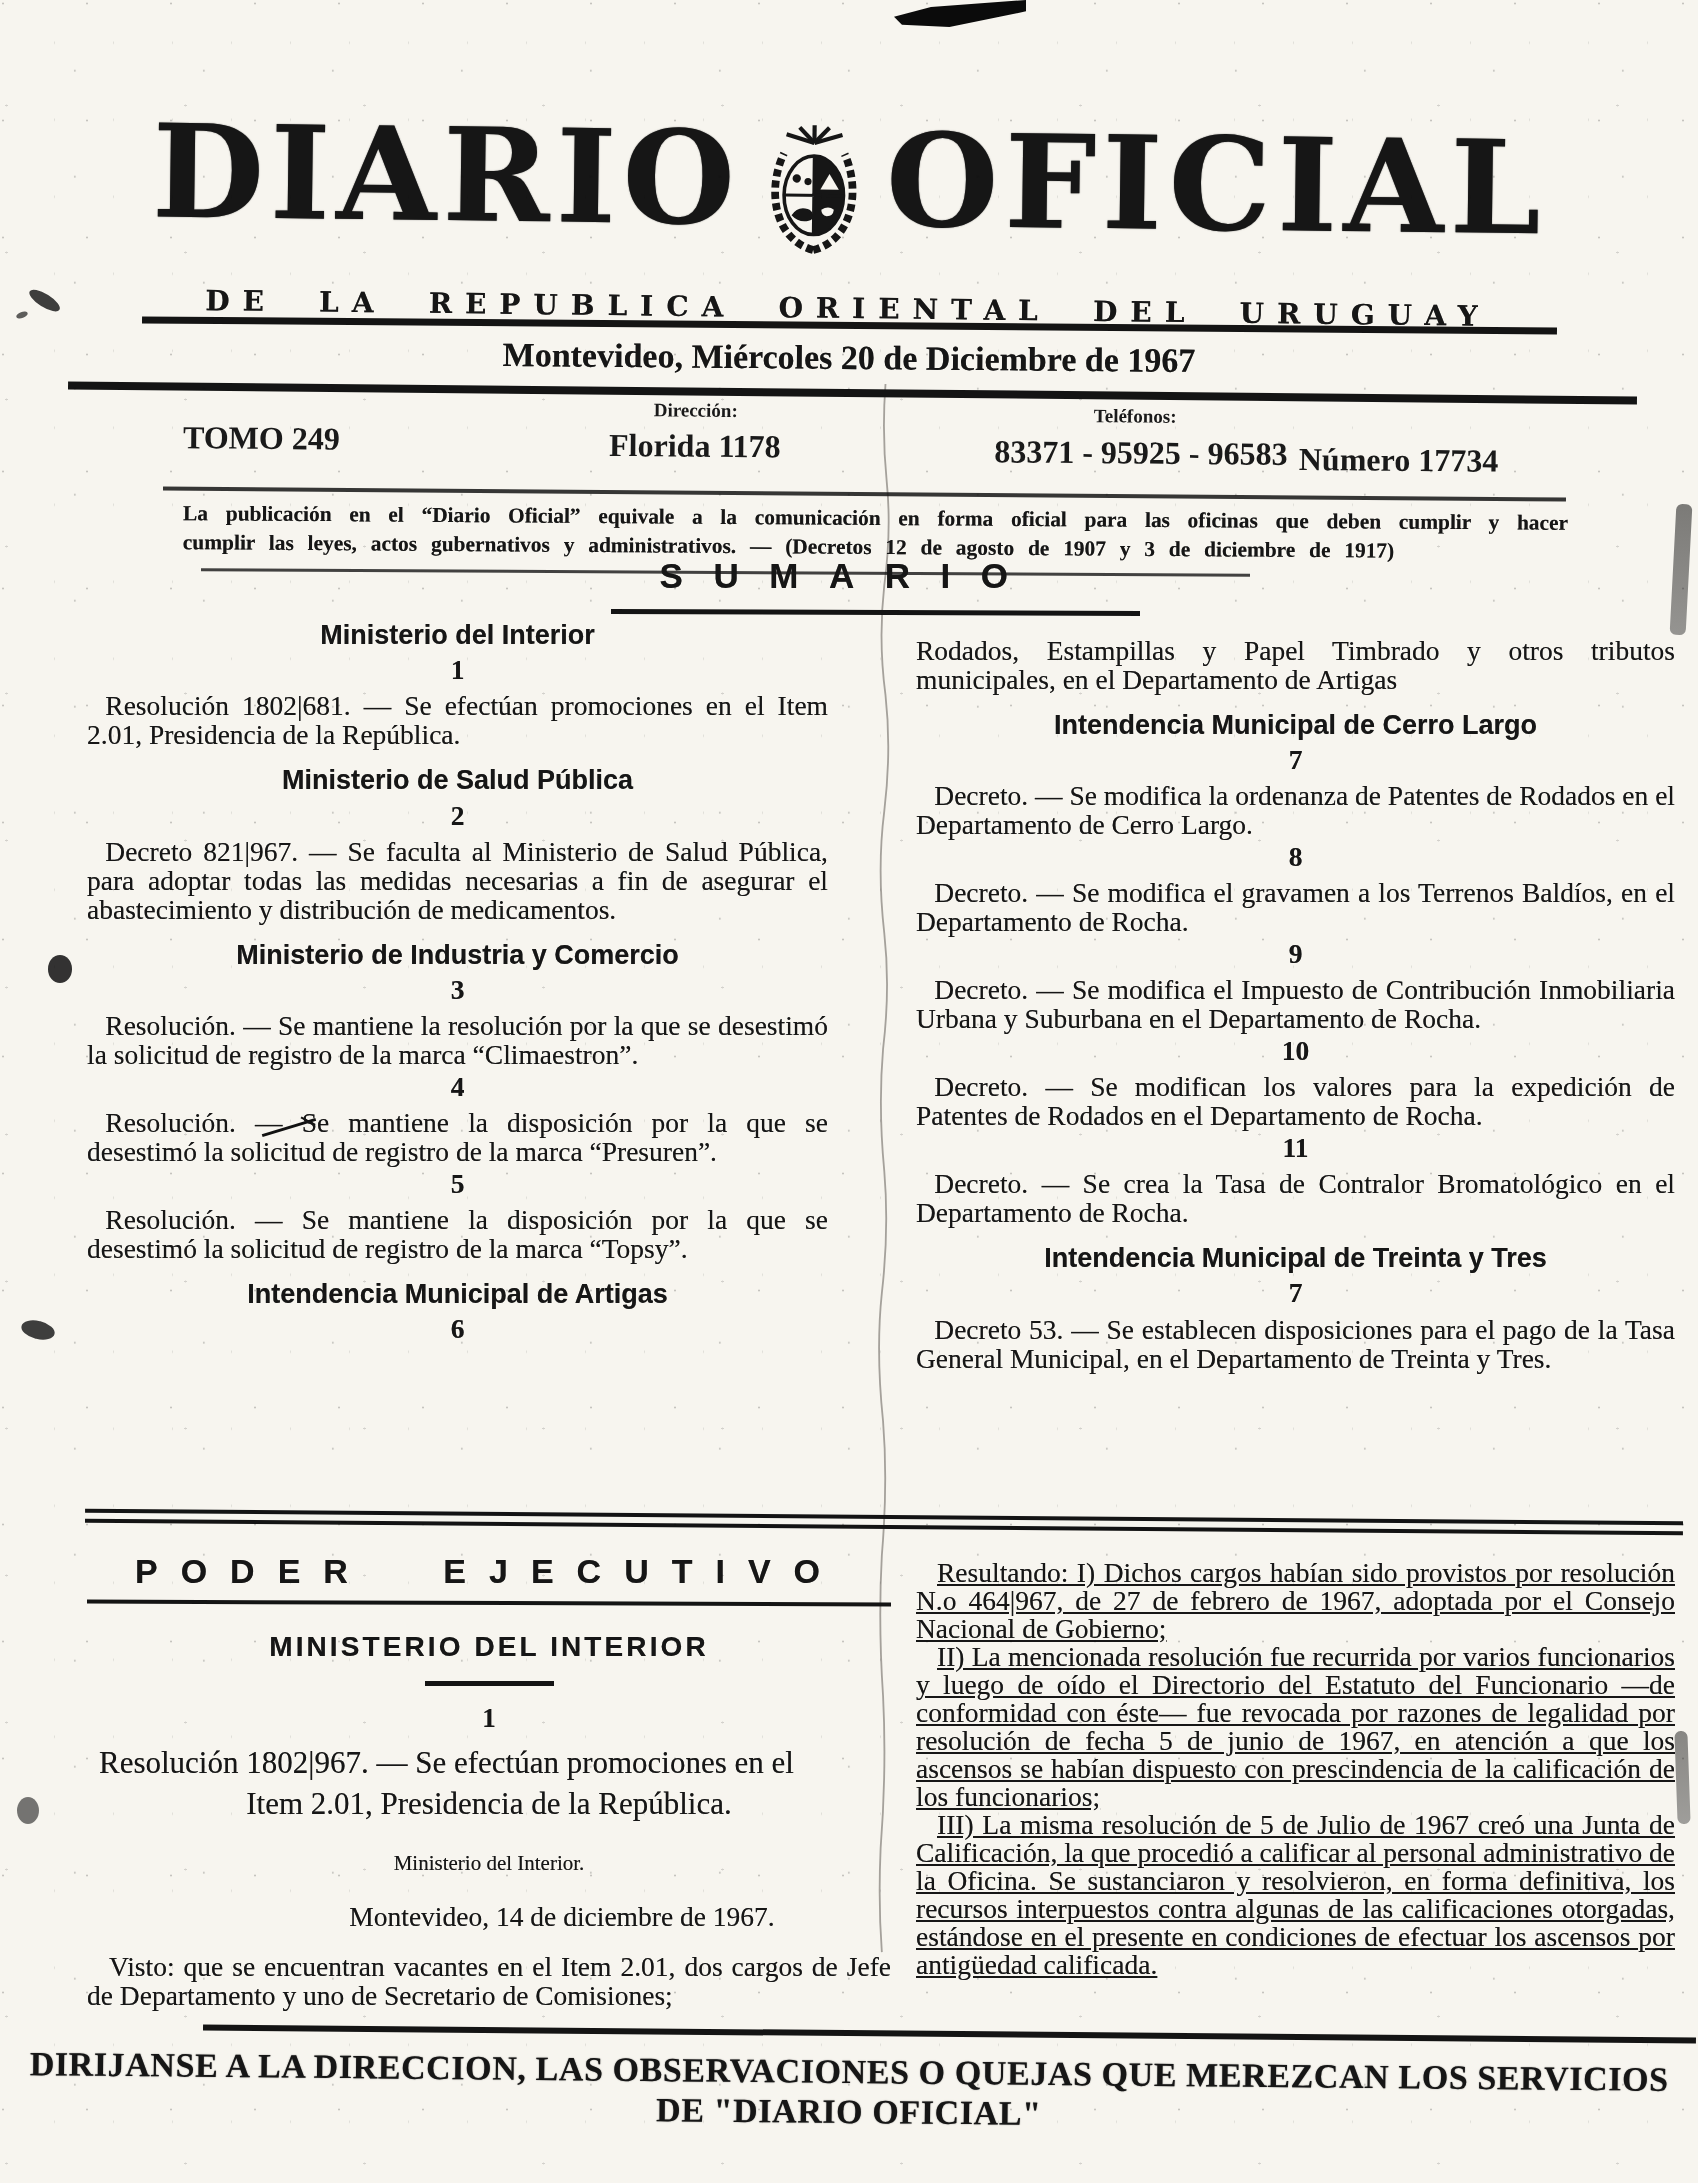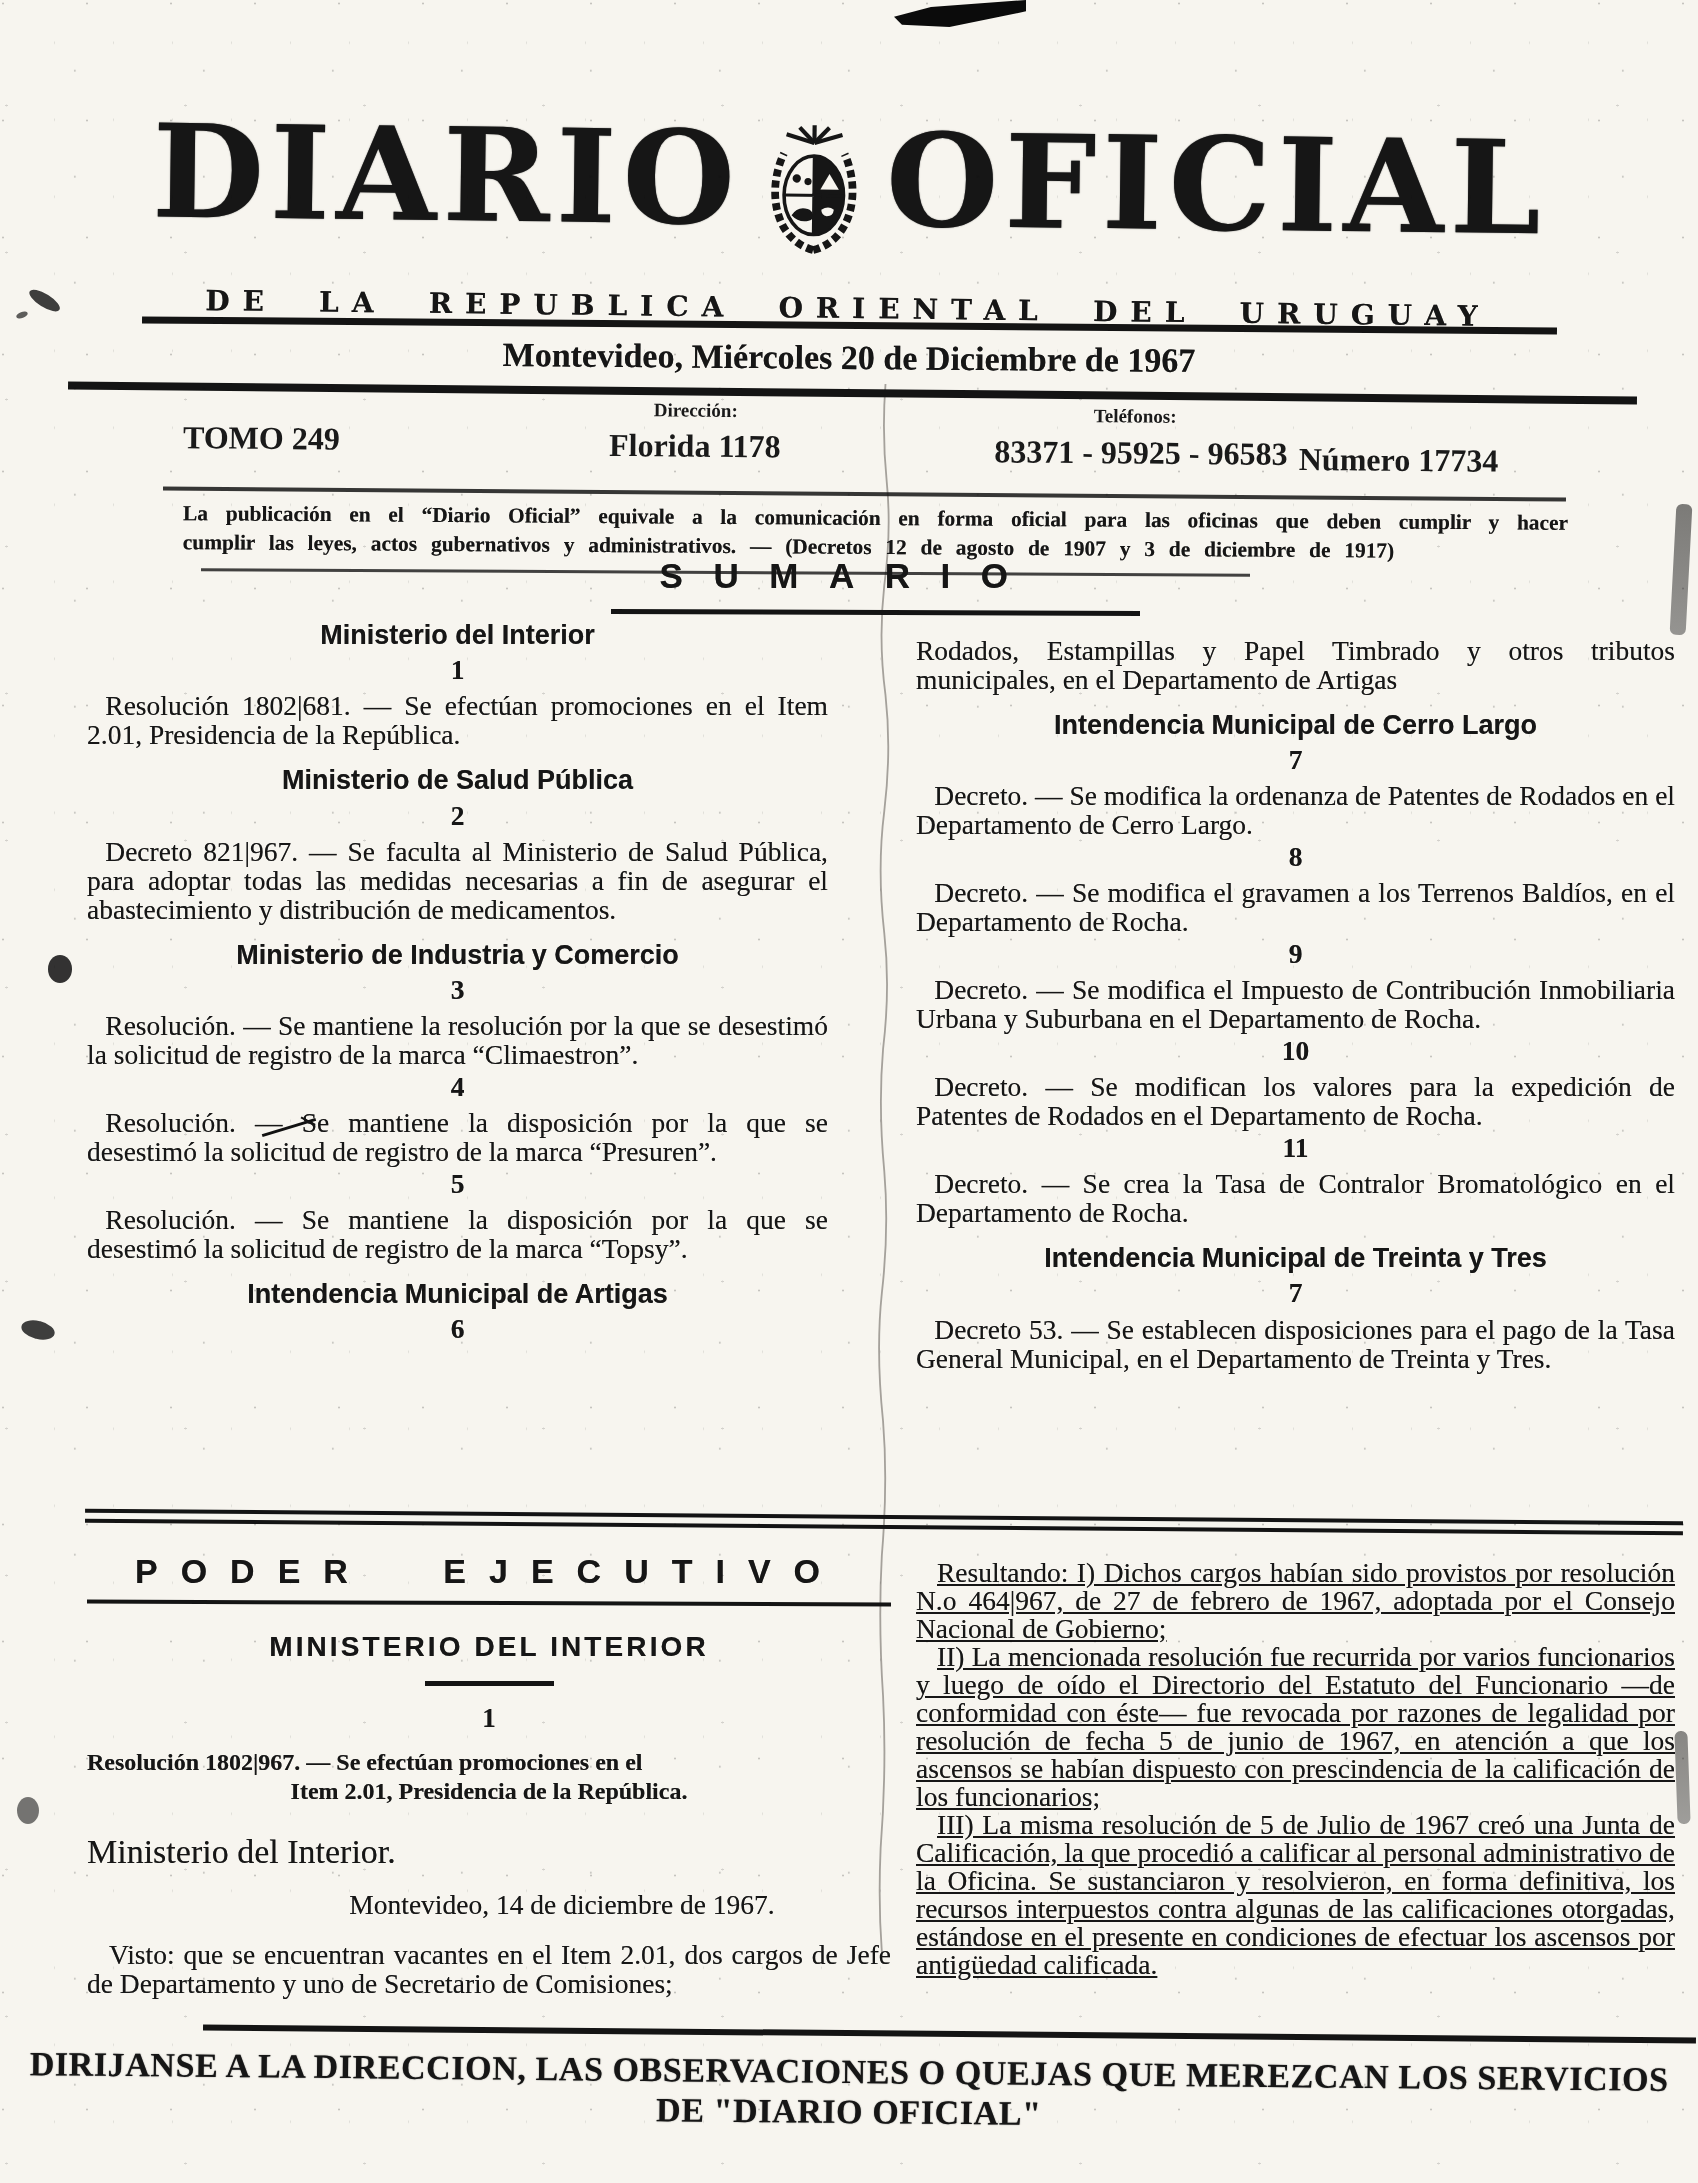--- a/index.html
+++ b/index.html
@@ -80,24 +80,24 @@
 
   
   .body-left{top:1537px;left:87px;width:804px;}
   .pe-title{font-family:"Liberation Sans",sans-serif;font-weight:bold;font-size:34px;line-height:37px;
     letter-spacing:23px;word-spacing:40px;text-align:center;margin:16px 0 0;}
   .rule-poder{margin-top:11px;height:4.3px;width:100%;background:#141414;transform:rotate(.2deg);}
   .ministry-title{font-family:"Liberation Sans",sans-serif;font-weight:bold;font-size:28px;line-height:30.5px;
     letter-spacing:3.1px;text-align:center;margin:27px 0 0;}
   .ministry-divider{width:129px;height:4.9px;background:#141414;margin:18.3px auto 0;}
   .item-num{font-weight:bold;font-size:27px;line-height:28px;text-align:center;margin:18.3px 0 0;}
-  .lead-line{font-weight:bold;font-size:24px;line-height:29px;margin:0;}
+  .lead-line{font-weight:normal;font-size:31px;line-height:29px;margin:12px;}
   .lead-line.l1{margin-top:16px;text-align:left;}
   .lead-line.l2{text-align:center;}
-  .ministry-line{font-size:34px;line-height:29px;margin:30.5px 0 0;}
+  .ministry-line{font-size:21px;line-height:29px;margin:30.5px 0 0;text-align:center;}
   .place-date{font-size:27.5px;line-height:29px;margin:24.4px 0 0;text-align:center;padding-left:146px;}
   .visto{font-size:27.5px;line-height:29px;margin:21px 0 0;text-align:justify;text-indent:22px;}
 
   
   .body-right{top:1559px;left:916px;width:759px;text-decoration:underline;}
   .bodyp{font-size:27.5px;line-height:28px;text-align:justify;text-indent:21px;margin:0;}
 
   
   .footer-rule{top:2031px;left:203px;width:1493px;height:5.5px;transform:rotate(.5deg);}
   .footer{top:2053px;left:0;width:100%;text-align:center;transform:rotate(.55deg);}

